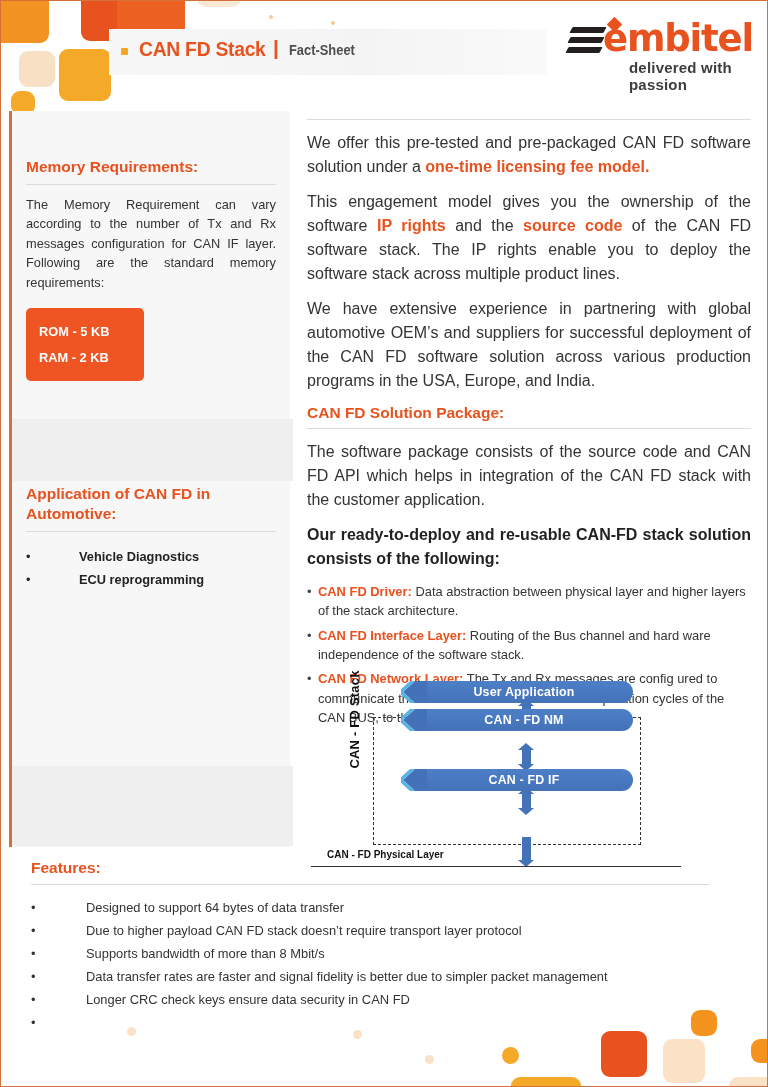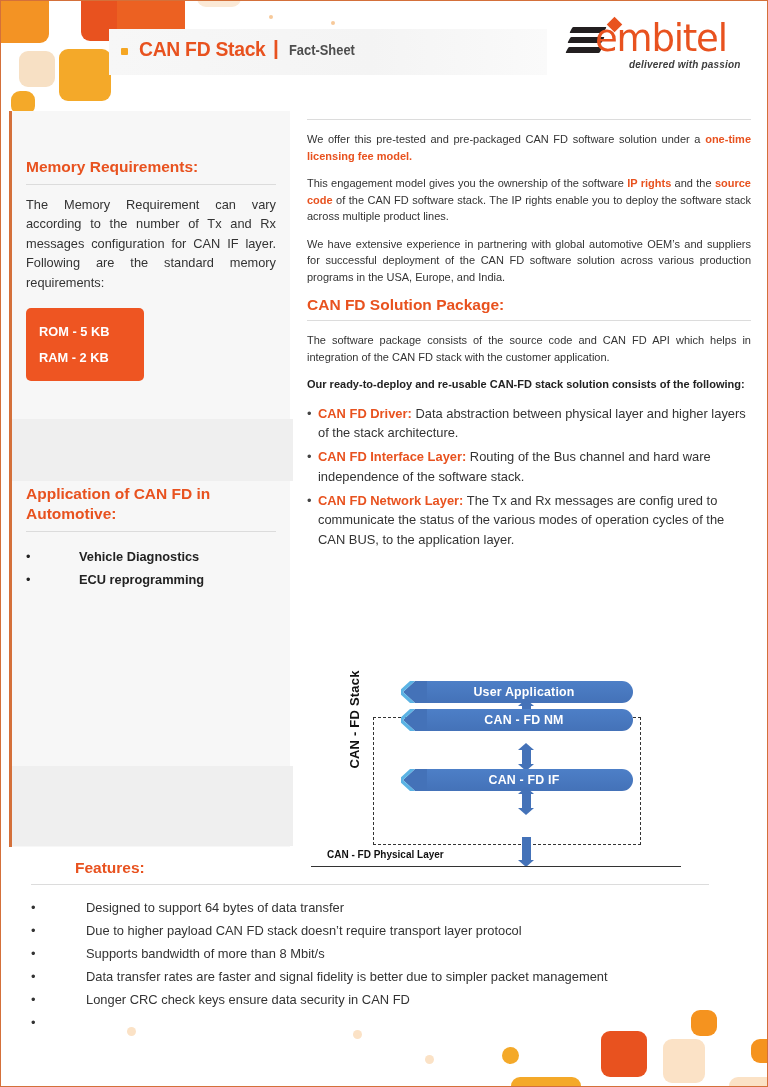--- a/index.html
+++ b/index.html
@@ -46,29 +46,28 @@
   }
   .title-sub {
     position: absolute; left: 288px; top: 41px;
     font-size: 14px; color: #4d4d4d; font-weight: bold;
     transform: scaleX(0.92); transform-origin: left top;
   }
 
   
   .logo { position: absolute; left: 570px; top: 20px; width: 180px; height: 52px; }
   .logo-text {
-    position: absolute; left: 24px; top: -4px;
-    font-size: 37px; font-weight: normal; color: #e8521f;
+    position: absolute; left: 32px; top: -4px;
+    font-size: 37px; font-weight: bold; color: #e8521f;
     letter-spacing: -1.2px; font-family: "DejaVu Sans", sans-serif;
   }
   .logo-tag {
     position: absolute; left: 58px; top: 38px;
-    font-size: 10px; color: #3d3d3d; font-weight: bold;
+    font-size: 15px; color: #3d3d3d; font-weight: bold;
     letter-spacing: 0.2px;
-    font-style: italic;
   }
   .logo-bar {
     position: absolute; background: #231f20; height: 6px; width: 34px;
     transform: skewX(-28deg); border-radius: 1px;
   }
   .logo-diamond {
     position: absolute; left: 38px; top: -2px;
     width: 11px; height: 11px; background: #e8521f;
     transform: rotate(45deg);
   }
@@ -120,21 +119,21 @@
 
   
   .main {
     position: absolute; left: 306px; top: 112px; width: 444px;
   }
   .m-head {
     color: #e8521f; font-size: 15.5px; font-weight: bold;
   }
   .m-rule { border-bottom: 1px solid #dcdcdc; margin: 6px 0 11px 0; }
   .m-p {
-    font-size: 11px; color: #333; line-height: 1.5;
+    font-size: 16px; color: #333; line-height: 1.5;
     text-align: justify; margin-bottom: 11px; margin-top: 11px;
   }
   .or { color: #e8521f; font-weight: bold; }
   .bold { font-weight: bold; color: #222; }
 
   .m-list { margin-top: 7px; }
   .m-li {
     display: flex; font-size: 12.9px; color: #333;
     line-height: 1.5; margin-bottom: 5px;
   }
@@ -186,21 +185,21 @@
   }
   .phys-line {
     position: absolute; left: 4px; top: 189px; width: 370px;
     border-bottom: 1.6px solid #333;
   }
 
   
   .features {
     position: absolute; left: 30px; top: 858px; width: 700px;
   }
-  .f-head { color: #e8521f; font-size: 15.5px; font-weight: bold; margin-left: 44px; }
+  .f-head { color: #e8521f; font-size: 15.5px; font-weight: bold; }
   .f-rule { border-bottom: 1px solid #dcdcdc; margin: 7px 0 12px 0; width: 678px; }
   .f-row {
     display: flex; font-size: 12.9px; color: #333; line-height: 1.78;
   }
   .f-row .d { width: 55px; flex: none; }
 </style>
 </head>
 <body>
 
 <div class="page">

